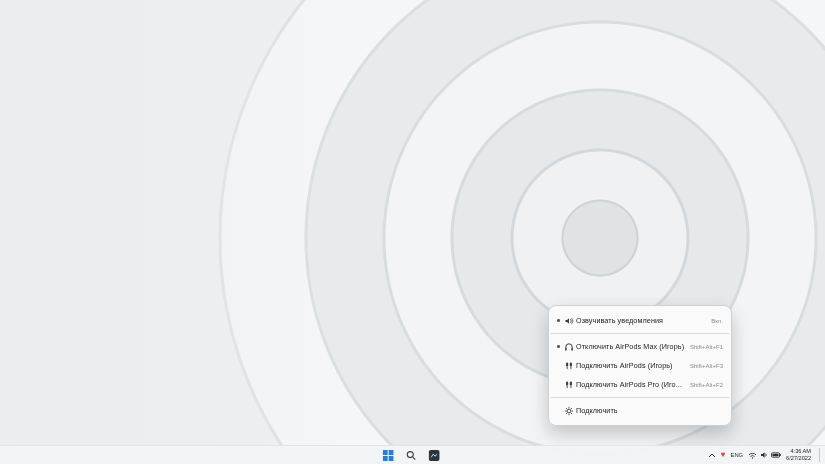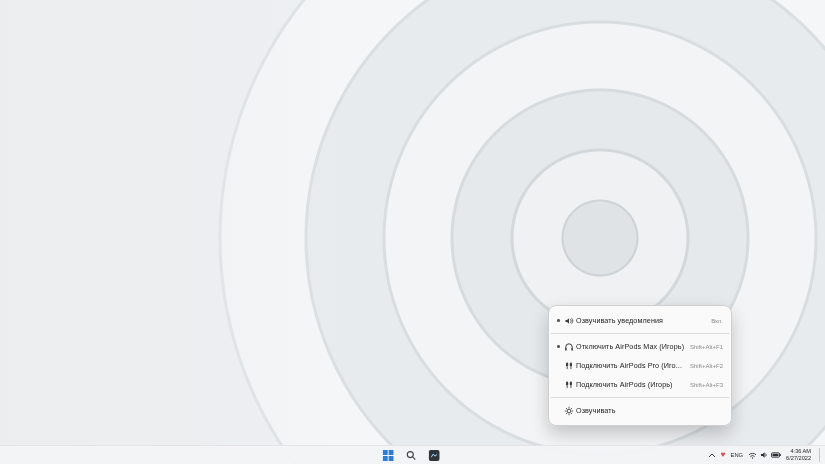--- a/index.html
+++ b/index.html
@@ -105,49 +105,49 @@
     <div class="menu-item">
       <span class="dotcol"></span>
       <span class="ic">
         <svg width="10" height="10" viewBox="0 0 10 10">
             <rect x="2" y="1.6" width="2.2" height="4" rx="1.1" fill="#3f3f3f"></rect>
             <rect x="5.8" y="1.6" width="2.2" height="4" rx="1.1" fill="#3f3f3f"></rect>
             <rect x="2.7" y="5.2" width="0.9" height="3" rx="0.45" fill="#3f3f3f"></rect>
             <rect x="6.5" y="5.2" width="0.9" height="3" rx="0.45" fill="#3f3f3f"></rect>
           </svg>
       </span>
-      <span class="lbl">Подключить AirPods Pro (Иго...</span>
-      <span class="rgt">Shift+Alt+F2</span>
+      <span class="lbl">Подключить AirPods (Игорь)</span>
+      <span class="rgt">Shift+Alt+F3</span>
     </div>
 
     <div class="menu-item">
       <span class="dotcol"></span>
       <span class="ic">
         <svg width="10" height="10" viewBox="0 0 10 10">
             <rect x="2" y="1.6" width="2.2" height="4" rx="1.1" fill="#3f3f3f"></rect>
             <rect x="5.8" y="1.6" width="2.2" height="4" rx="1.1" fill="#3f3f3f"></rect>
             <rect x="2.7" y="5.2" width="0.9" height="3" rx="0.45" fill="#3f3f3f"></rect>
             <rect x="6.5" y="5.2" width="0.9" height="3" rx="0.45" fill="#3f3f3f"></rect>
           </svg>
       </span>
-      <span class="lbl">Подключить AirPods (Игорь)</span>
-      <span class="rgt">Shift+Alt+F3</span>
+      <span class="lbl">Подключить AirPods Pro (Иго...</span>
+      <span class="rgt">Shift+Alt+F2</span>
     </div>
 
     <div class="sep"></div>
 
     <div class="menu-item">
       <span class="dotcol"></span>
       <span class="ic">
         <svg width="10" height="10" viewBox="0 0 10 10" stroke="#3f3f3f" fill="none">
             <circle cx="5" cy="5" r="1.9" stroke-width="1"></circle>
             <path d="M5 0.8 V2.2 M5 7.8 V9.2 M0.8 5 H2.2 M7.8 5 H9.2 M2 2 l1 1 M7 7 l1 1 M8 2 l-1 1 M3 7 l-1 1" stroke-width="0.9"></path>
           </svg>
       </span>
-      <span class="lbl">Озвучивать</span>
+      <span class="lbl">Подключить</span>
       <span class="rgt"></span>
     </div>
 
 
   </div>
 
   <div class="taskbar">
 
     <div class="tb-center">
       <div class="tb-btn">

